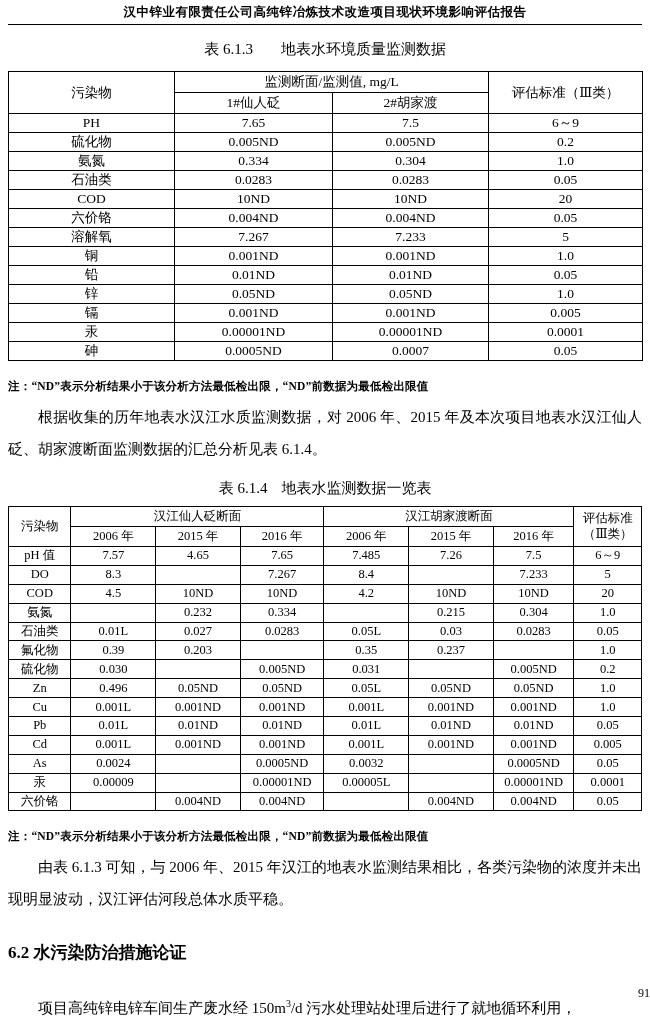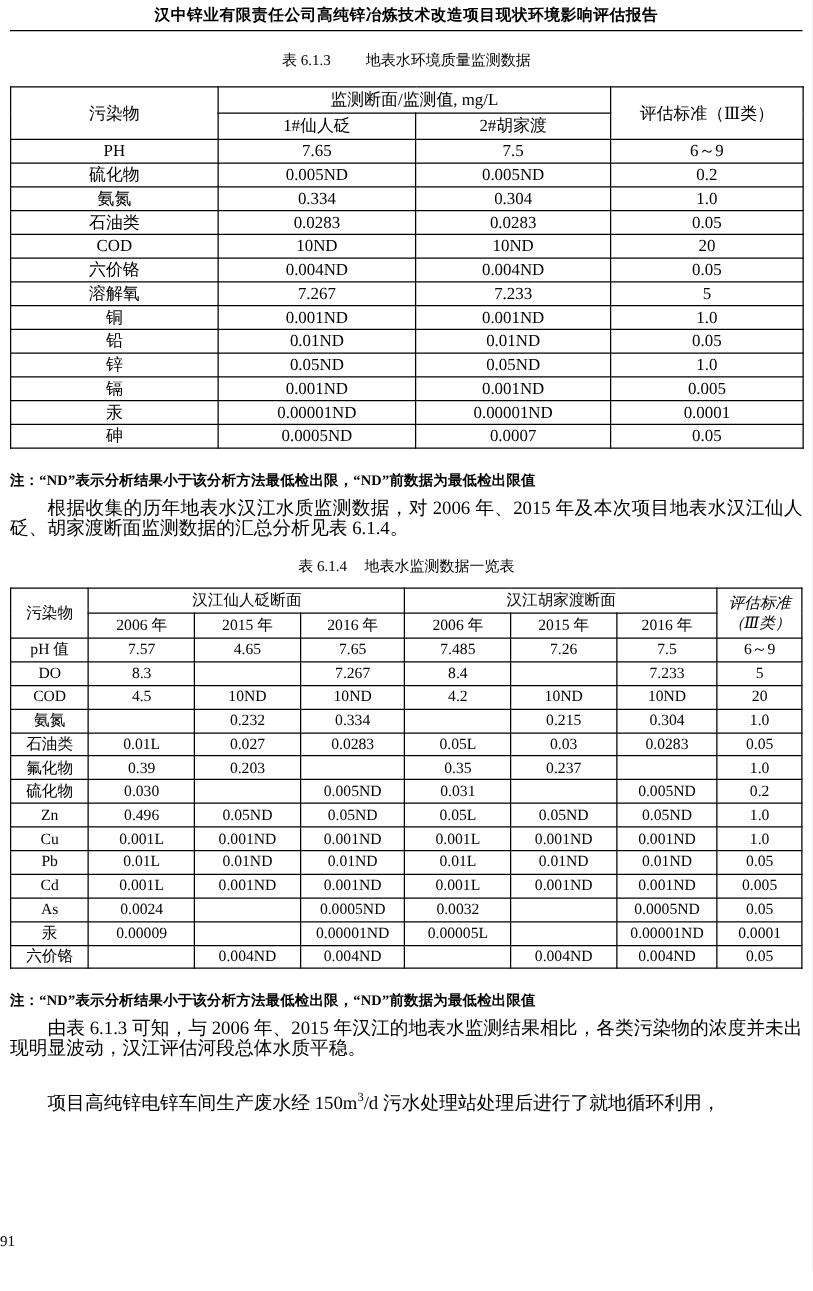--- a/index.html
+++ b/index.html
@@ -19,21 +19,21 @@
     text-align: center;
     font-size: 12.5px;
     font-weight: bold;
     padding-bottom: 3px;
     border-bottom: 1.5px solid #000;
     letter-spacing: 0.5px;
     font-family: Liberation Mono, monospace;
   }
   .table-title {
     text-align: center;
-    font-size: 12px;
+    font-size: 15px;
     margin-top: 15px;
   }
   .table-title .tlabel { margin-right: 28px; }
   .table-title.t2 .tlabel { margin-right: 14px; }
   table {
     border-collapse: collapse;
     width: 634px;
     table-layout: fixed;
     margin-top: 12px;
     border-radius: 32px;
@@ -45,52 +45,52 @@
     padding: 0 2px;
     overflow: hidden;
     white-space: nowrap;
   }
   table.t1 { font-size: 13.5px; }
   table.t1 th { height: 20px; font-weight: normal; }
   table.t1 td { height: 18px; }
   table.t2 { font-size: 12.5px; margin-top: 8px; }
   table.t2 th { height: 19px; font-weight: normal; }
   table.t2 td { height: 17.9px; }
-  .std-two-line span { display: block; line-height: 1.25; font-style: italic; }
+  .std-two-line span { display: block; line-height: 1.25; }
   .note {
     font-size: 11.5px;
     font-weight: bold;
     margin-top: 18px;
     letter-spacing: 0.2px;
   }
   .sec-heading3 {
     font-size: 15px;
     font-weight: bold;
     margin: 11px 0 0 0;
   }
   .sec-heading2 {
     font-size: 17px;
     font-weight: bold;
     margin: 26px 0 0 0;
   }
   .body-para {
     font-size: 15px;
-    line-height: 16px;
+    line-height: 32px;
     text-align: justify;
     text-indent: 2em;
     margin: 7px 0 0 0;
   }
   .body-para.last { margin-top: 24px; }
   sup { font-size: 10px; }
   .page-number {
     position: absolute;
     bottom: 32px;
     left: 0;
     width: 100%;
-    text-align: left;
+    text-align: right;
     font-size: 12px;
   }
 </style>
 </head>
 <body>
 
 <div class="page">
 
   <div class="page-header">
     <span>汉中锌业有限责任公司高纯锌冶炼技术改造项目现状环境影响评估报告</span>
@@ -380,20 +380,21 @@
           <td>0.004ND</td>
           <td>0.05</td>
         </tr>
       </tbody>
   </table>
 
   <div class="note">注：“ND”表示分析结果小于该分析方法最低检出限，“ND”前数据为最低检出限值</div>
 
   <p class="body-para">由表 6.1.3 可知，与 2006 年、2015 年汉江的地表水监测结果相比，各类污染物的浓度并未出现明显波动，汉江评估河段总体水质平稳。</p>
 
+  <h2 class="sec-heading2">6.2 水污染防治措施论证</h2>
 
   <p class="body-para last">
     <span>项目高纯锌电锌车间生产废水经 150m</span><sup>3</sup><span>/d 污水处理站处理后进行了就地循环利用，</span>
   </p>
 
   <div class="page-number">91</div>
 
 </div>
 
 </body></html>

